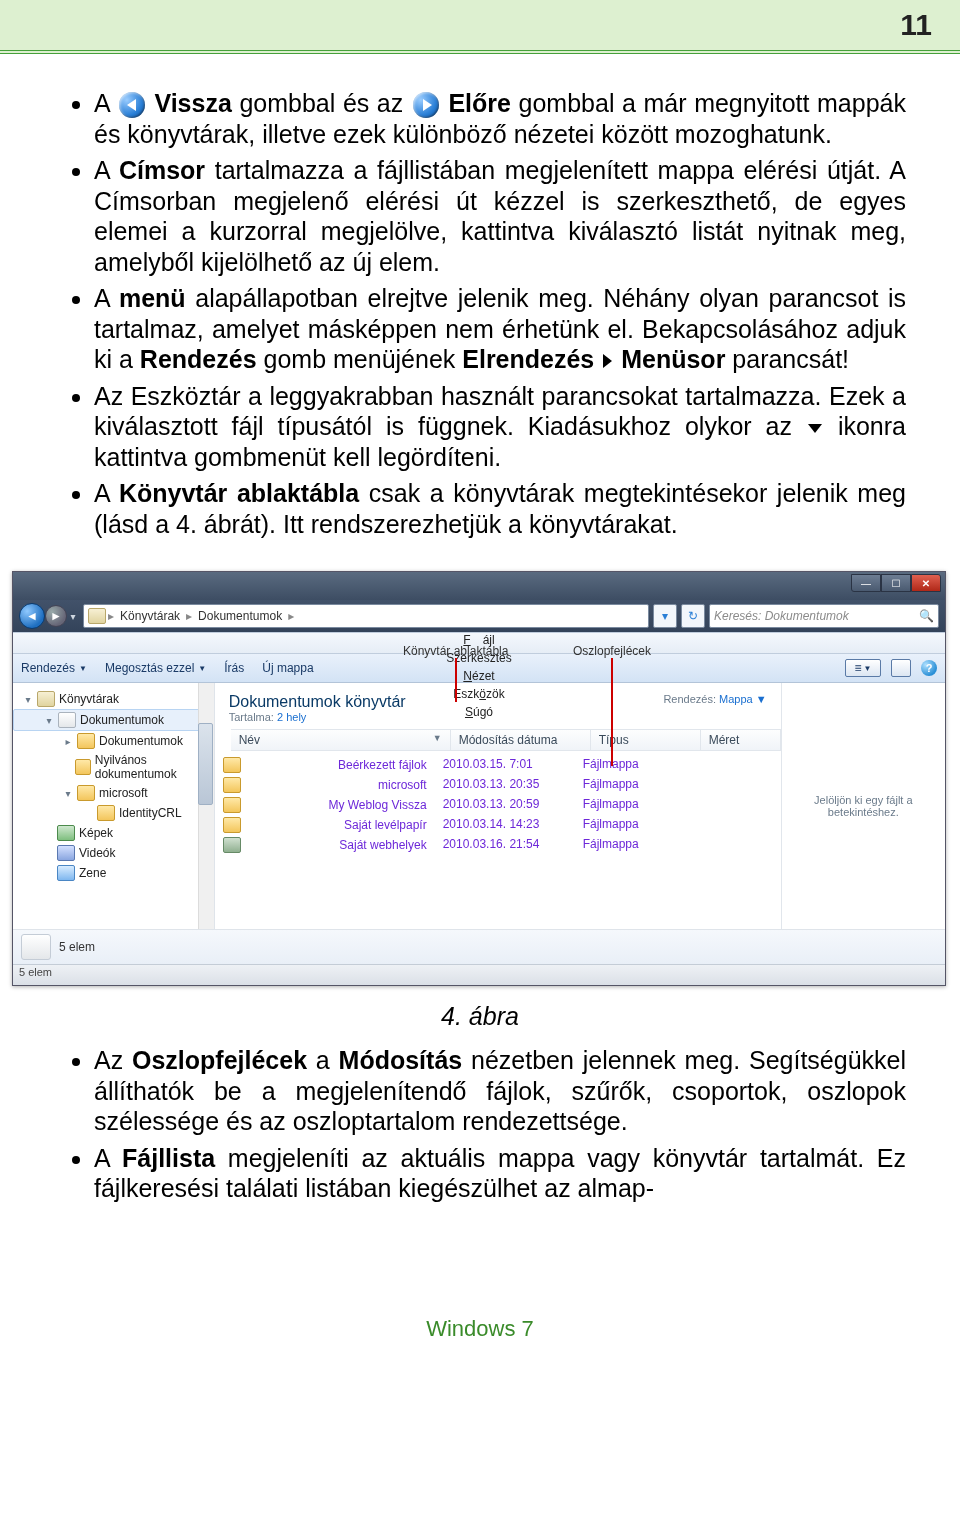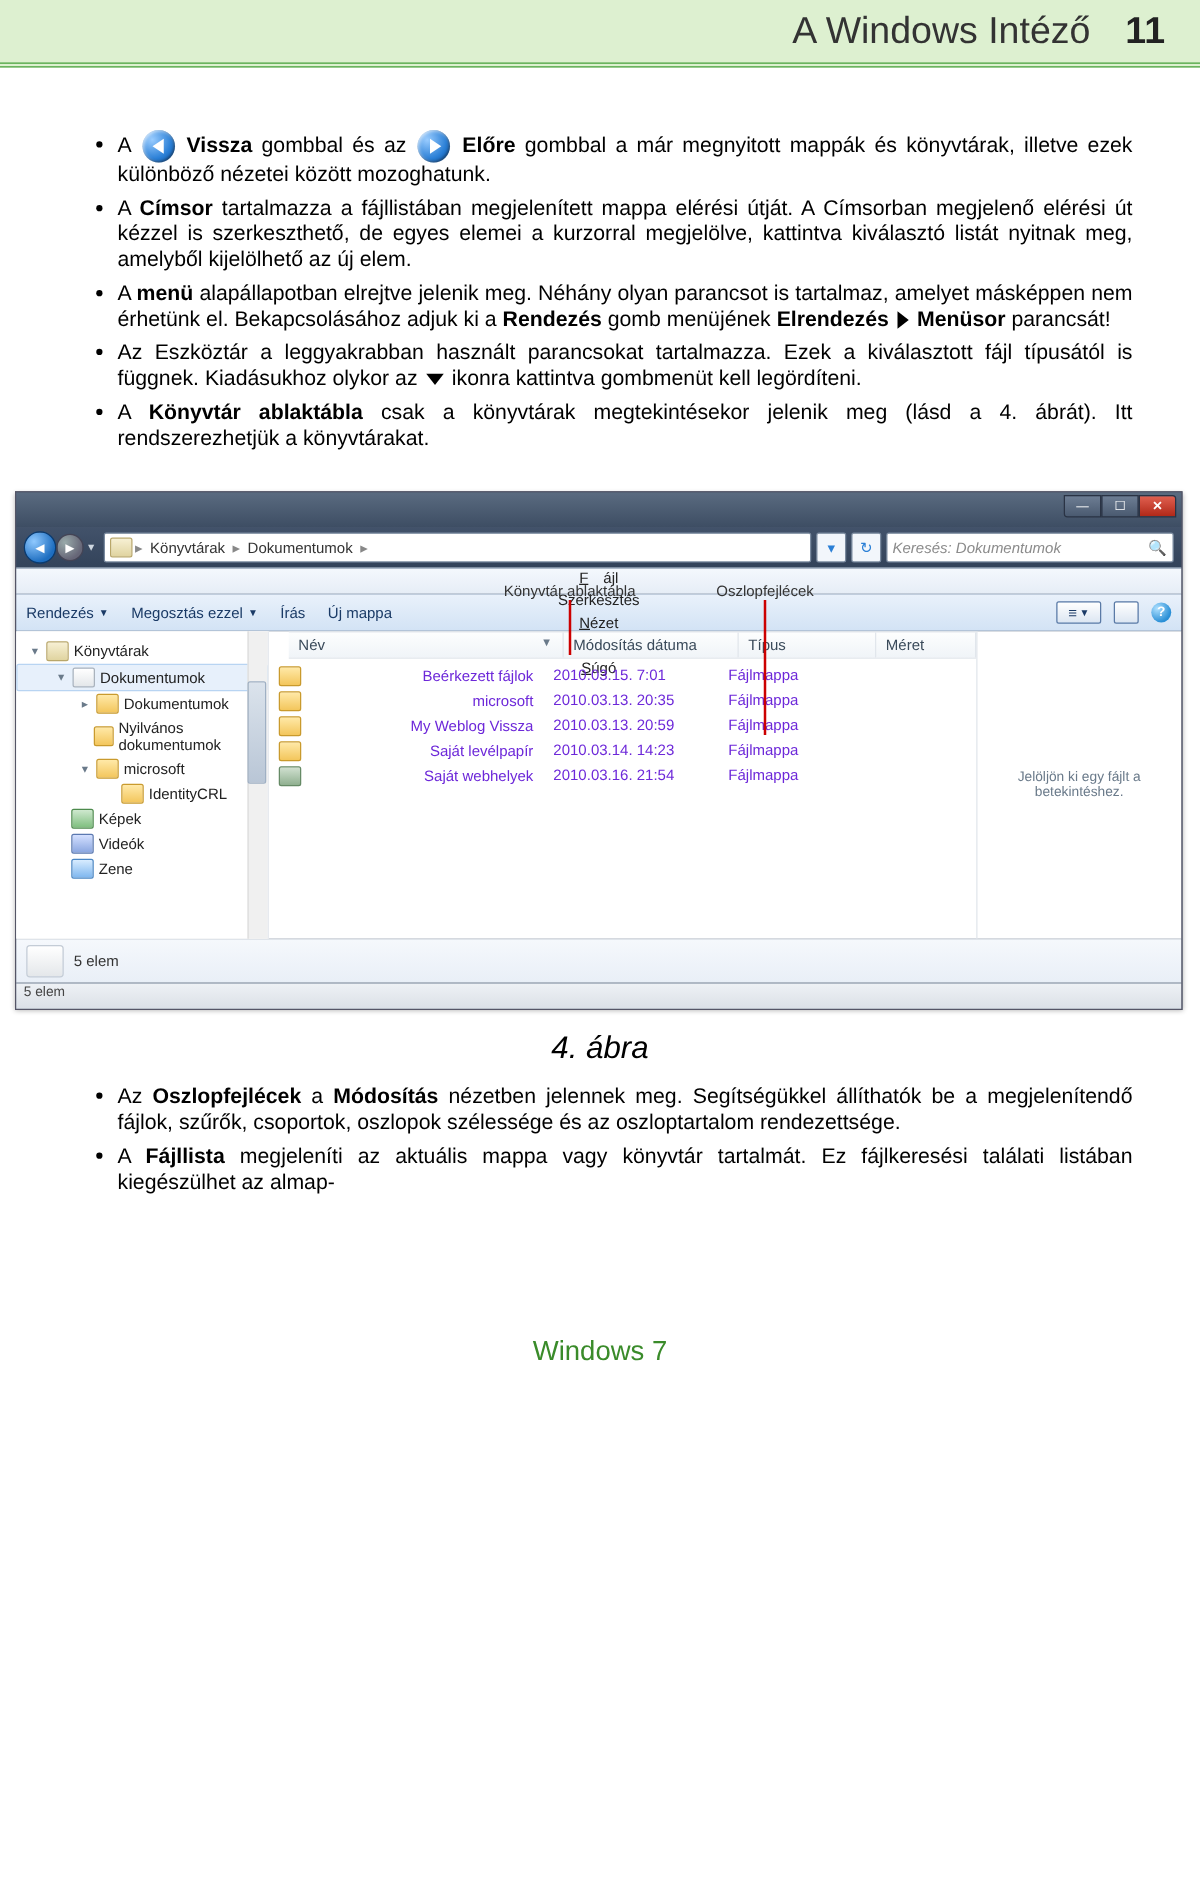--- a/index.html
+++ b/index.html
@@ -26,22 +26,22 @@
     color: #333;
     margin-right: 18px;
   }
   .page-num {
     font-size: 30px;
     font-weight: bold;
     color: #222;
     padding: 2px 10px;
   }
   .body-text {
-    padding: 50px 54px 10px 54px;
-    font-size: 17px;
+    padding: 34px 54px 10px 54px;
+    font-size: 25px;
     line-height: 1.22;
   }
   ul.main-list {
     list-style: disc;
     padding-left: 40px;
     margin: 0 0 12px 0;
   }
   ul.main-list>li {
     margin-bottom: 6px;
     text-align: justify;
@@ -320,21 +320,20 @@
     font-size:22px;
     margin: 90px 0 20px 0;
   }
 </style>
 </head>
 <body>
 
 <div class="page">
 
   <div class="header-band">
-    <span class="header-title">A Windows Intéző</span>
     <span class="page-num">11</span>
   </div>
 
   <div class="body-text">
     <ul class="main-list">
       <li>
         <span>A</span>
         <span class="nav-icon nav-back"></span>
         <span class="bold">Vissza</span><span> gombbal és az </span><span class="nav-icon nav-fwd"></span>
         <span class="bold">Előre</span><span> gombbal a már megnyitott mappák és könyvtárak, illetve ezek különböző nézetei között mozoghatunk.</span>
@@ -474,20 +473,33 @@
               <span class="ico ico-mus"></span>
               <span>Zene</span>
             </div>
           </div>
         <div class="scroll-track">
           <div class="scroll-thumb"></div>
         </div>
       </div>
 
       <div class="mainpane">
+        <div class="libheader">
+          <div>
+            <div class="lt">Dokumentumok könyvtár</div>
+            <div class="ls">
+              <span>Tartalma:</span>
+              <a>2 hely</a>
+            </div>
+          </div>
+          <div class="sort">
+            <span>Rendezés:</span>
+            <span class="sv"><span>Mappa</span> ▼</span>
+          </div>
+        </div>
 
         <div class="col-headers">
           <div class="cN">
               <span>Név</span>
               <span style="font-size:9px;color:#6a7a8a;">▼</span>
             </div>
           <div class="cD">Módosítás dátuma</div>
           <div class="cT">Típus</div>
           <div class="cS">Méret</div>
         </div>

